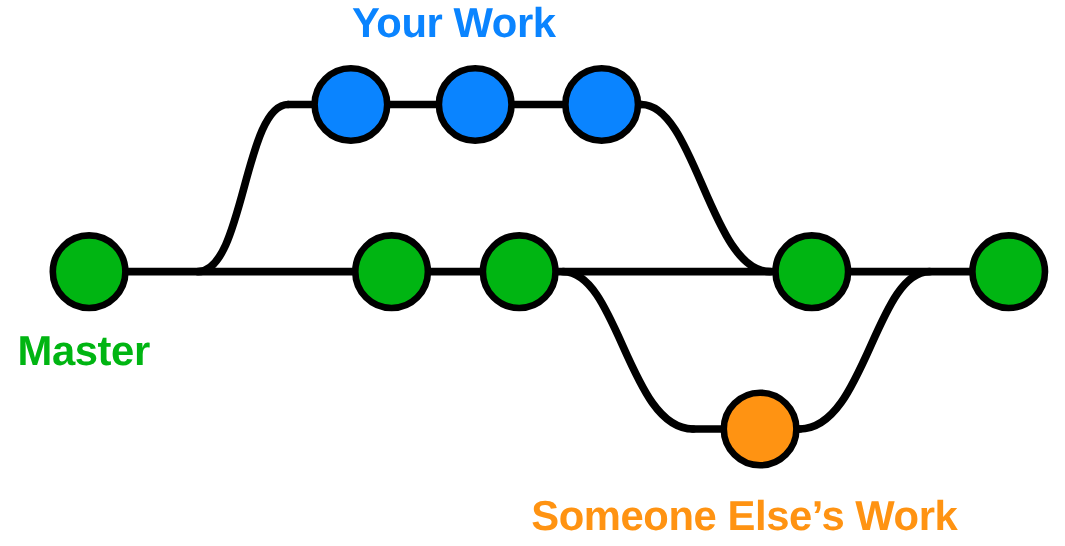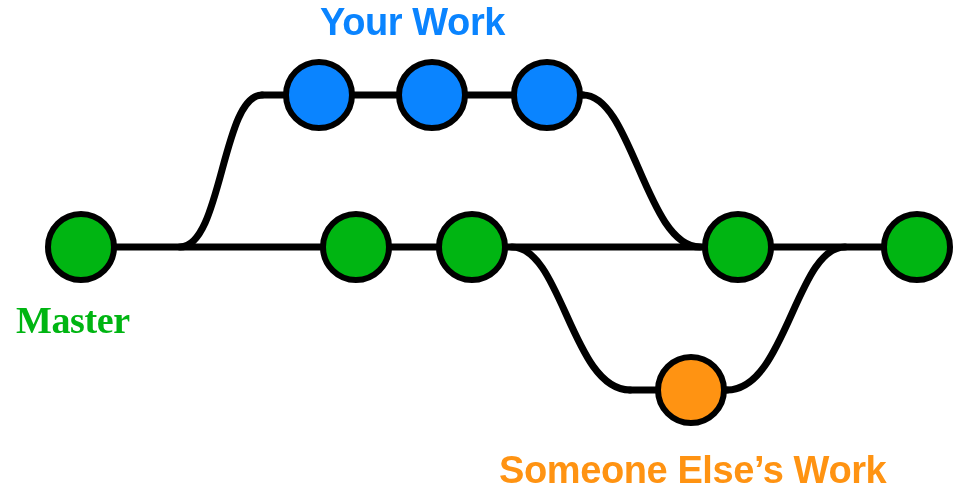--- a/index.html
+++ b/index.html
@@ -37,26 +37,24 @@
     white-space: nowrap;
     user-select: none;
   }
   #label-your-work {
     left: 320px;
     top: 2px;
   }
   #label-master {
     left: 16px;
     top: 300px;
-    font-family: Liberation Serif, serif;
   }
   #label-someone-else {
     left: 483px;
     top: 450px;
-    margin-left: 16px;
   }
 </style>
 </head>
 <body>
 
 <div id="canvas-root" style="background: rgb(255, 255, 255);">
 
   <svg id="graph-svg" viewBox="0 0 968 496" xmlns="http://www.w3.org/2000/svg">
 
     <g fill="none" stroke="#000000" stroke-width="7" stroke-linecap="round" stroke-linejoin="round">

